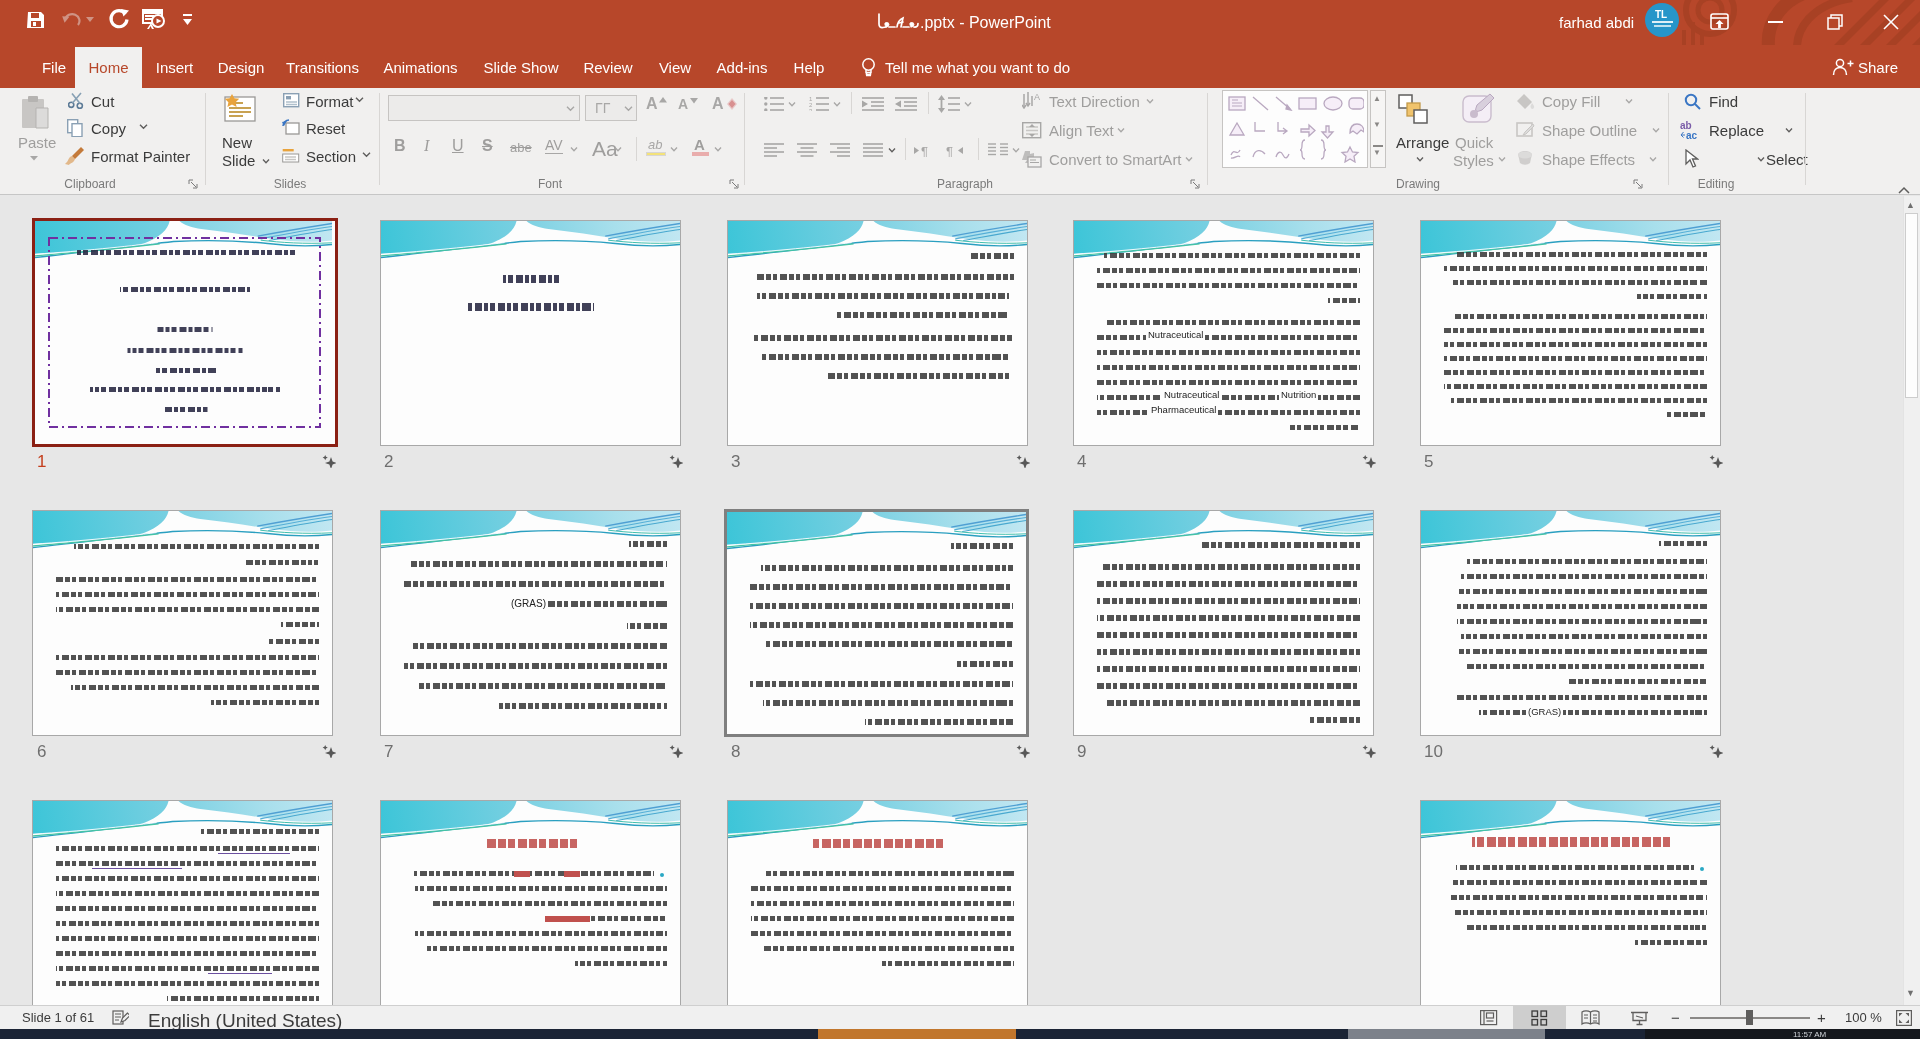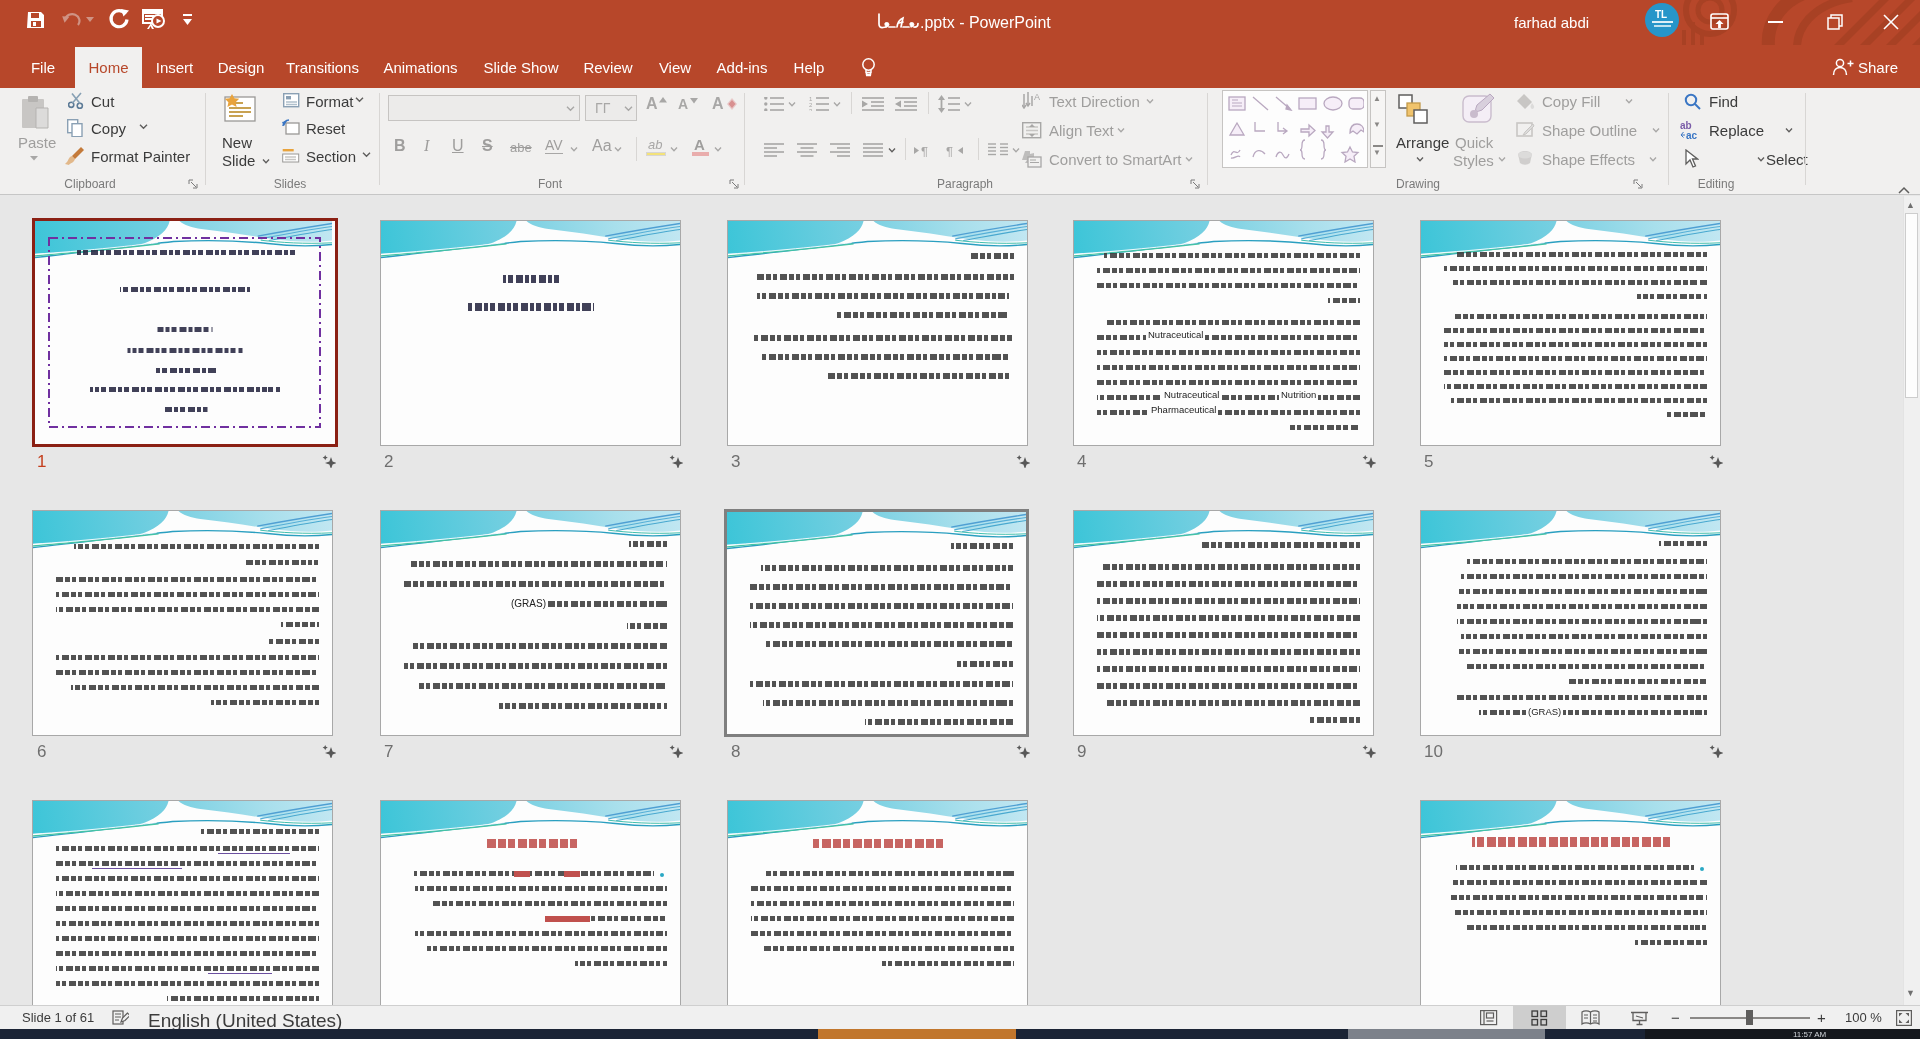--- a/index.html
+++ b/index.html
@@ -87,21 +87,21 @@
    <path d="M12,16 h6"></path>
    <path d="M20,16 q1,-7 6,-9 l-2,9"></path>
    <path d="M22,12 l4,-1"></path>
    <path d="M26,16 h6"></path>
    <path d="M34,16 q3,0.5 3,-2.5 q0,-2.5 -3,-2 q-2.5,0.5 0,4.5 z" fill="#fff" stroke-width="0.8"></path>
    <path d="M37,16 q4,0.5 4,-3.5"></path>
   </g>
  </svg>
  <div class="abs" style="left:920px;top:0;height:45px;line-height:45px;color:#fff;font-size:16px">.pptx  -  PowerPoint</div>
 
- <div class="abs" style="left:1514px;top:0;height:45px;line-height:45px;color:#fff;font-size:15px">farhad abdi</div>
+ <div class="abs" style="left:1559px;top:0;height:45px;line-height:45px;color:#fff;font-size:15px">farhad abdi</div>
   <div class="abs" style="left:1645px;top:3px;width:34px;height:34px;border-radius:50%;background:#2795c9"></div>
  <div class="abs" style="left:1655px;top:9px;color:#fff;font-size:10px;font-weight:bold">TL</div>
  <div class="abs" style="left:1652px;top:21px;width:21px;height:1.5px;background:#dff0f7"></div>
  <div class="abs" style="left:1654px;top:25px;width:17px;height:1.5px;background:#bfe2ef"></div>
  <svg class="abs" style="left:1710px;top:13px" width="19" height="18" viewBox="0 0 19 18">
       <g fill="none" stroke="#fff" stroke-width="1.6">
         <rect x="1" y="1" width="17" height="15" rx="2"></rect>
         <path d="M1,5 h17"></path>
       </g>
       <path fill="#fff" d="M9.5,7 l4,4 h-2.6v4 h-2.8 v-4 h-2.6 z"></path>
@@ -114,38 +114,39 @@
       </g>
     </svg>
  <svg class="abs" style="left:1883px;top:14px" width="16" height="16" viewBox="0 0 16 16">
       <g stroke="#fff" stroke-width="1.6">
         <line x1="1" y1="1" x2="15" y2="15"></line>
         <line x1="15" y1="1" x2="1" y2="15"></line>
       </g>
     </svg>
 </div>
 <div id="tabrow">
- <div class="tab" style="left:25px;width:36px">File</div>
+ <div class="tab" style="left:36px;width:36px">File</div>
  <div id="hometab">Home</div>
  <div class="tab" style="left:152px;width:45px">Insert</div>
  <div class="tab" style="left:216px;width:50px">Design</div>
  <div class="tab" style="left:284px;width:77px">Transitions</div>
  <div class="tab" style="left:380px;width:81px">Animations</div>
  <div class="tab" style="left:481px;width:80px">Slide Show</div>
  <div class="tab" style="left:581px;width:54px">Review</div>
  <div class="tab" style="left:655px;width:40px">View</div>
  <div class="tab" style="left:714px;width:56px">Add-ins</div>
  <div class="tab" style="left:790px;width:38px">Help</div>
  <svg class="abs" style="left:860px;top:13px" width="17" height="19" viewBox="0 0 17 19">
       <g fill="none" stroke="#fff" stroke-width="1.5">
         <circle cx="8.5" cy="6.5" r="5.7"></circle>
         <path d="M6,12 v2.5 h5 V12 M6.5,14.5 v2 h4 v-2"></path>
         <path d="M6,17.5 h5"></path>
       </g>
     </svg>
+ <div class="tab" style="left:885px;width:210px;text-align:left">Tell me what you want to do</div>
  <svg class="abs" style="left:1832px;top:13px" width="22" height="18" viewBox="0 0 22 18">
       <g fill="none" stroke="#fff" stroke-width="1.5">
         <circle cx="8" cy="5" r="3.6"></circle>
         <path d="M1.5,17 c0,-5 3,-7.5 6.5,-7.5 s6.5,2.5 6.5,7.5"></path>
         <path d="M15.5,5.5 h6 m-3,-3 v6"></path>
       </g>
     </svg>
  <div class="tab" style="left:1858px;width:46px;text-align:left">Share</div>
 </div>
 <div id="ribbon">
@@ -258,21 +259,21 @@
     </svg>
  <div class="abs gtxt" style="left:394px;top:49px;font-weight:bold;font-size:16px">B</div>
  <div class="abs gtxt" style="left:424px;top:49px;font-style:italic;font-size:16px;font-family:'Liberation Serif',serif">I</div>
  <div class="abs gtxt" style="left:452px;top:49px;text-decoration:underline;font-size:16px">U</div>
  <div class="abs gtxt" style="left:482px;top:49px;text-decoration:line-through;font-size:16px;font-weight:bold">S</div>
  <div class="abs gtxt" style="left:510px;top:52px;text-decoration:line-through;font-size:13px">abe</div>
  <div class="abs gtxt" style="left:545px;top:49px;font-size:14px;border-bottom:1px solid #a8a7a6">AV</div>
  <svg class="abs" style="left:570px;top:59px" width="8" height="5" viewBox="0 0 8 5">
       <path fill="none" stroke="#a8a7a6" stroke-width="1.3" d="M1,0.5 L4,3.8 L7,0.5"></path>
     </svg>
- <div class="abs gtxt" style="left:592px;top:49px;font-size:16px">Aa</div>
+ <div class="abs gtxt" style="left:592px;top:49px;font-size:21px">Aa</div>
  <div class="abs" style="left:636px;top:49px;width:1px;height:24px;background:#d8d6d4"></div>
  <svg class="abs" style="left:614px;top:59px" width="8" height="5" viewBox="0 0 8 5">
       <path fill="none" stroke="#a8a7a6" stroke-width="1.3" d="M1,0.5 L4,3.8 L7,0.5"></path>
     </svg>
  <div class="abs" style="left:648px;top:49px;color:#a8a7a6;font-size:13px;font-style:italic">ab</div>
  <div class="abs" style="left:646px;top:64px;width:20px;height:4px;background:#f3e27a;border:1px solid #d8d6d4"></div>
  <svg class="abs" style="left:670px;top:59px" width="8" height="5" viewBox="0 0 8 5">
       <path fill="none" stroke="#a8a7a6" stroke-width="1.3" d="M1,0.5 L4,3.8 L7,0.5"></path>
     </svg>
  <div class="abs gtxt" style="left:694px;top:48px;font-size:15px;font-weight:bold">A</div>

